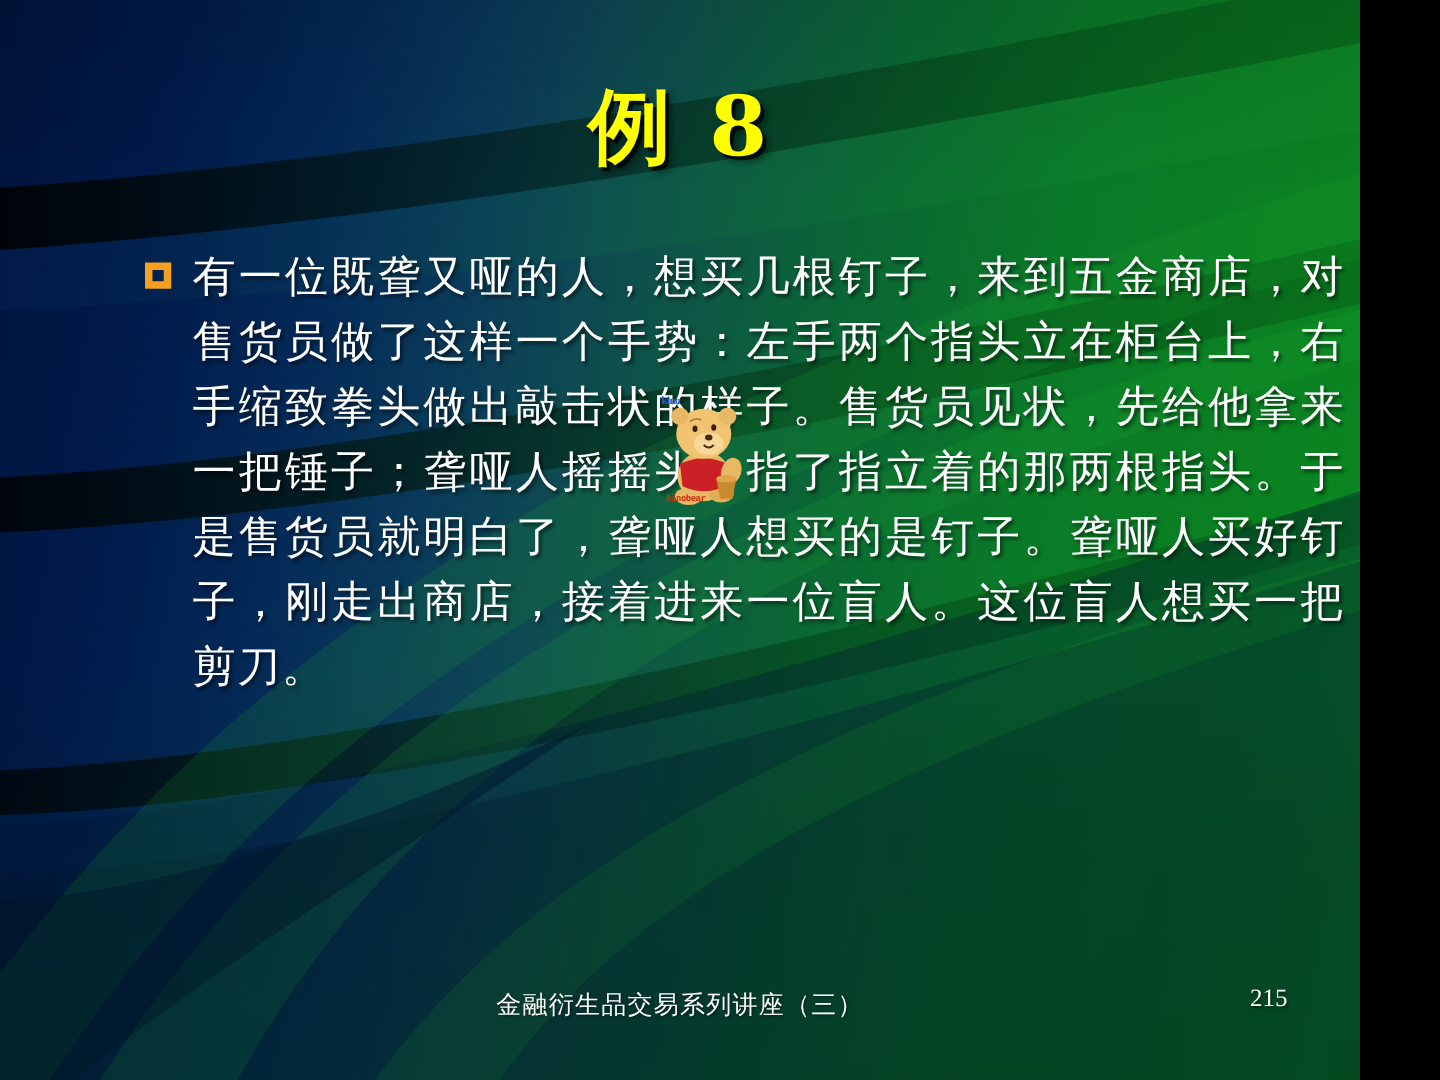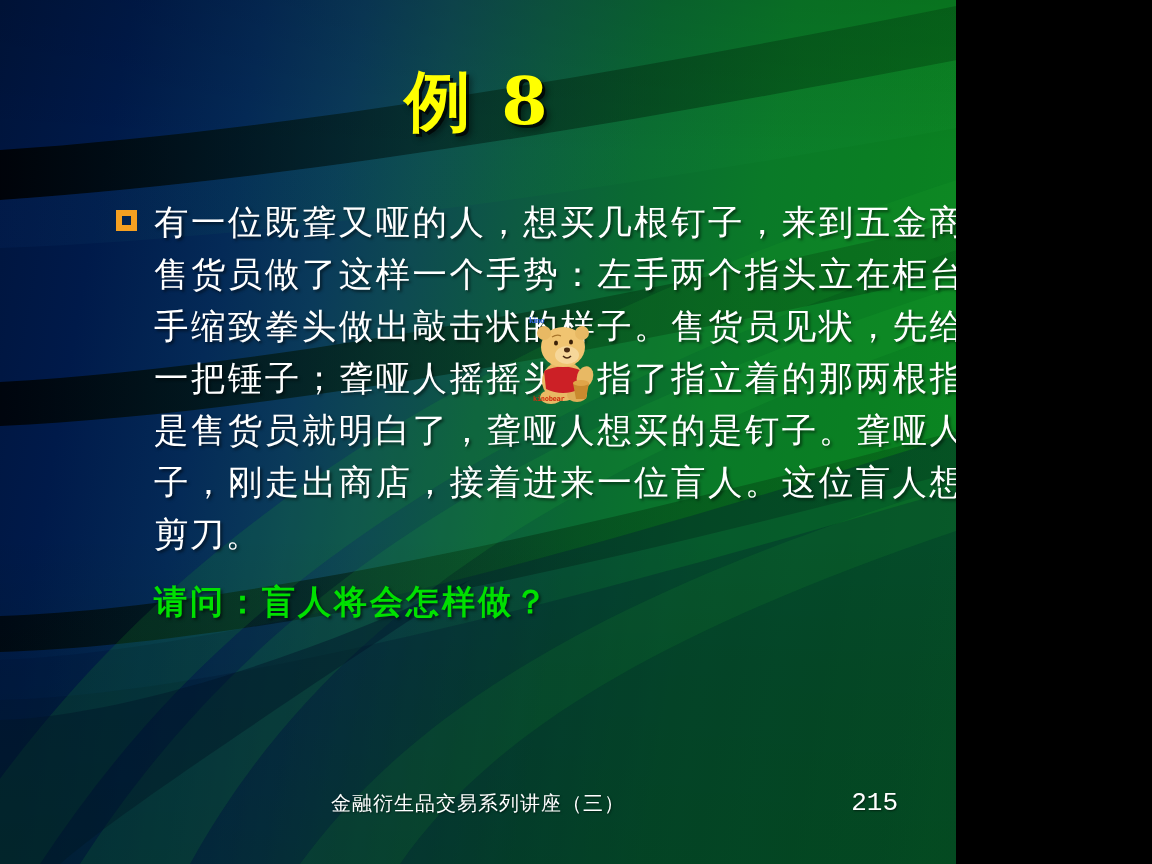--- a/index.html
+++ b/index.html
@@ -1,18 +1,18 @@
 <!DOCTYPE html>
 <html><head>
 <meta charset="utf-8">
 <style>
   html,body{margin:0;padding:0;background:#000;}
   .slide{
     position:relative;
-    width:956px;height:864px;
+    width:1088px;height:864px;
     overflow:hidden;
     font-family:"DejaVu Sans","Liberation Sans",sans-serif;
     background:
       linear-gradient(100deg,
         #00143c 0%,
         #001a4a 12%,
         #042a57 24%,
         #0a3a5a 33%,
         #0e4a52 41%,
         #0d5a42 50%,
@@ -126,22 +126,22 @@
     color:#FFFFFF;
     font-family:Liberation Sans, sans-serif;
     font-size:20px;
     letter-spacing:1px;
     text-shadow:1px 1px 2px rgba(0,0,0,0.5);
   }
   .pagenum{
     position:absolute;
     right:58px;top:788px;
     color:#FFFFFF;
-    font-family:Liberation Mono, monospace;
-    font-size:26px;
+    font-family:Liberation Serif, serif;
+    font-size:20px;
     text-shadow:1px 1px 2px rgba(0,0,0,0.5);
   }
 </style>
 </head>
 <body>
 
 <div class="slide">
 
   <div class="swoosh-layer">
     <svg viewBox="0 0 1152 864" preserveAspectRatio="none" aria-hidden="true">
@@ -185,21 +185,20 @@
 
   <div class="v-wash"></div>
 
   <div class="title">例 8</div>
 
   <div class="body-block">
     <div class="bullet-row">
       <span class="bullet-sq"></span>
       <p class="para">有一位既聋又哑的人，想买几根钉子，来到五金商店，对售货员做了这样一个手势：左手两个指头立在柜台上，右手缩致拳头做出敲击状的样子。售货员见状，先给他拿来一把锤子；聋哑人摇摇头，指了指立着的那两根指头。于是售货员就明白了，聋哑人想买的是钉子。聋哑人买好钉子，刚走出商店，接着进来一位盲人。这位盲人想买一把剪刀。</p>
     </div>
-    <p class="question">请问：盲人将会怎样做？</p>
   </div>
 
   <div class="clip">
     <svg width="72" height="96" viewBox="0 0 72 96" aria-hidden="true">
 
       <ellipse cx="36" cy="72" rx="21" ry="20" fill="#e8b964"></ellipse>
 
       <ellipse cx="24" cy="88" rx="11" ry="7" fill="#e8b964"></ellipse>
       <ellipse cx="50" cy="86" rx="10" ry="7" fill="#dfae57"></ellipse>
 

